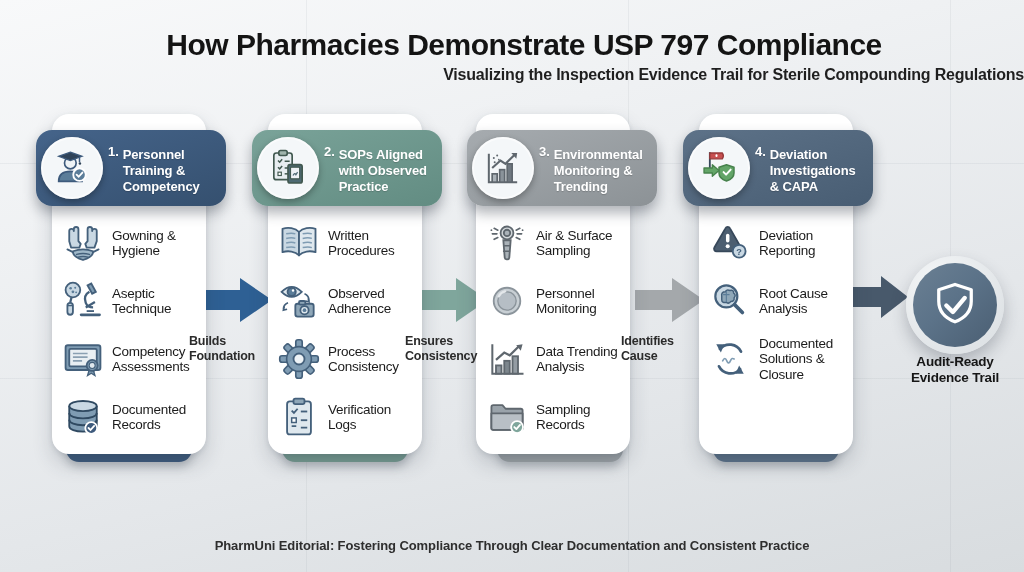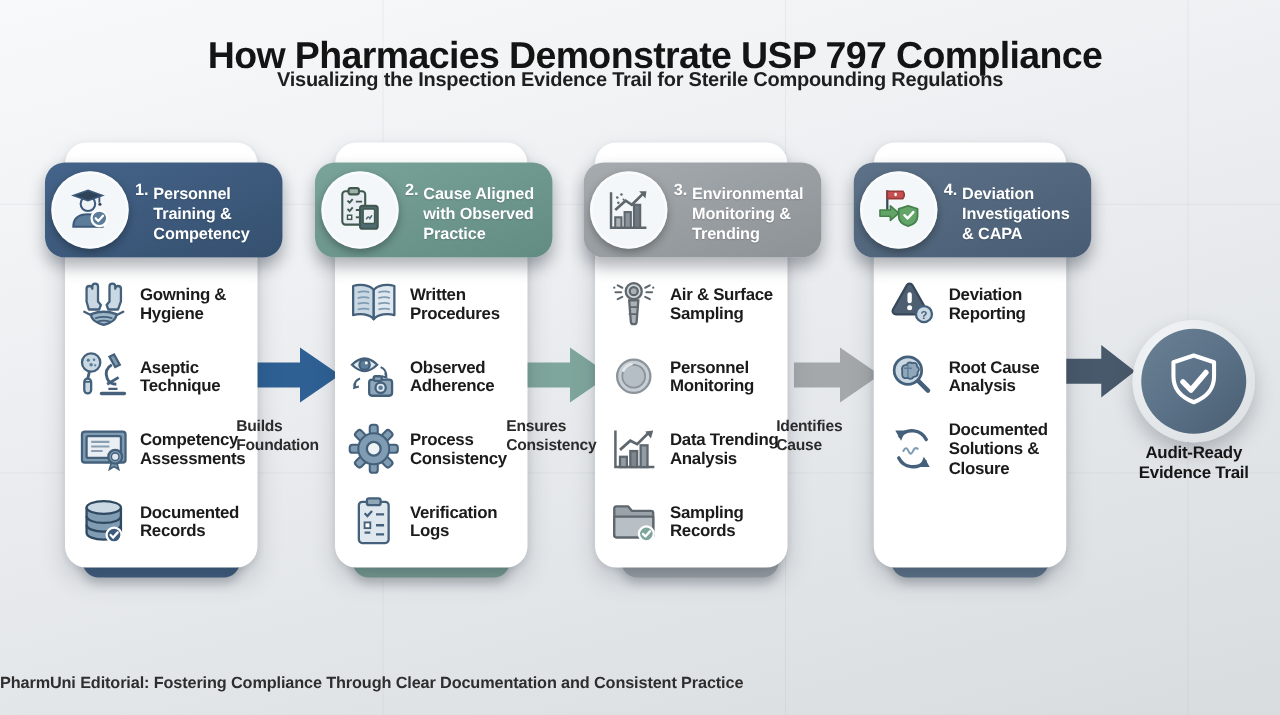--- a/index.html
+++ b/index.html
@@ -14,22 +14,22 @@
     background-size: 322px 215px, 322px 215px, 100% 100%;
     background-position: -16px -52px, -16px -52px, 0 0;
   }
   
   .main-title {
     position:absolute; top:28px; left:12px; width:100%;
     text-align:center; font-size:30px; font-weight:bold; color:#141414;
     letter-spacing:-.5px;
   }
   .sub-title {
-    position:absolute; top:56px; left:0; width:100%;
-    text-align:center; font-size:16px; font-weight:bold; color:#1f1f1f;
+    position:absolute; top:66px; left:0; width:100%;
+    text-align:right; font-size:16px; font-weight:bold; color:#1f1f1f;
     letter-spacing:-.2px;
   }
   
   .card {
     position:absolute; top:114px; width:154px; height:340px;
     background:#ffffff; border-radius:17px;
     box-shadow:0 10px 20px rgba(45,55,70,.20), 0 2px 5px rgba(45,55,70,.12);
     z-index:2;
   }
   .basebar {
@@ -54,21 +54,21 @@
     color:#ffffff; font-size:13px; font-weight:bold; line-height:1.22;
     letter-spacing:-.1px; text-shadow:0 1px 1px rgba(0,0,0,.18);
   }
   .pill-num { align-self:flex-start; padding-top:14px; }
   .pill-title.l3 .pill-num { padding-top:14px; }
   .pill-text { white-space:pre-line; padding-top:6px; }
   .card-items { position:absolute; top:100px; left:8px; right:4px; z-index:3; }
   .item { display:flex; align-items:center; gap:7px; height:58px; }
   .item-icon { flex:0 0 45px; width:45px; height:45px; display:flex; align-items:center; justify-content:center; }
   .item-label {
-    font-size:13.5px; font-weight:bold; color:#1b1b1b; line-height:1.14;
+    font-size:13.5px; font-weight:normal; color:#1b1b1b; line-height:1.14;
     letter-spacing:-.25px; white-space:pre-line;
   }
   
   .flow-arrow { position:absolute; top:277px; z-index:1; }
   .flow-arrow-final { position:absolute; top:275px; z-index:1; }
   .arrow-label {
     position:absolute; top:334px; width:100px; text-align:left;
     font-size:12.5px; font-weight:bold; color:#2b2b2b; line-height:1.2;
     white-space:pre-line; z-index:2; letter-spacing:-.2px;
   }
@@ -85,21 +85,21 @@
     background:linear-gradient(135deg,#6b8093 0%, #5c7389 45%, #4a5e72 100%);
     display:flex; align-items:center; justify-content:center;
   }
   .result-label {
     position:absolute; left:875px; top:354px; width:160px; text-align:center;
     font-size:13.5px; font-weight:bold; color:#161616; line-height:1.22;
     white-space:pre-line; letter-spacing:-.2px; z-index:2;
   }
   
   .footer-text {
-    position:absolute; top:538px; left:0; width:100%; 
+    position:absolute; top:538px; left:0; width:100%; text-align:center;
     font-size:13px; font-weight:bold; color:#2e2e2e; letter-spacing:-.1px;
   }
 </style>
 </head>
 <body>
 
 <div class="stage">
 
   <div class="main-title">How Pharmacies Demonstrate USP 797 Compliance</div>
   <div class="sub-title">Visualizing the Inspection Evidence Trail for Sterile Compounding Regulations</div>
@@ -286,21 +286,21 @@
         <rect x="12" y="29" width="4" height="4" fill="#fff" stroke-width="1.4"></rect>
             <path d="M20 31 h6" stroke-width="1.8"></path>
         <rect x="24" y="20" width="17" height="22" rx="2.5" fill="#4e6a73"></rect>
         <rect x="27" y="23" width="11" height="14" rx="1" fill="#eef2f4" stroke-width="1.4"></rect>
         <path d="M30 33 q2 -4 3.5 -1 l2 -3" stroke="#4e6a73" stroke-width="1.5" fill="none"></path>
       </g>
         </svg>
     </div>
     <div class="pill-title l3">
       <span class="pill-num">2.</span>
-      <span class="pill-text">Cause Aligned
+      <span class="pill-text">SOPs Aligned
 with Observed
 Practice</span>
     </div>
   </div>
 
   <div class="basebar" style="left:497px;background:#9aa0a4;"></div>
   <div class="card" style="left:476px;">
     <div class="card-items">
       <div class="item">
         <span class="item-icon">

